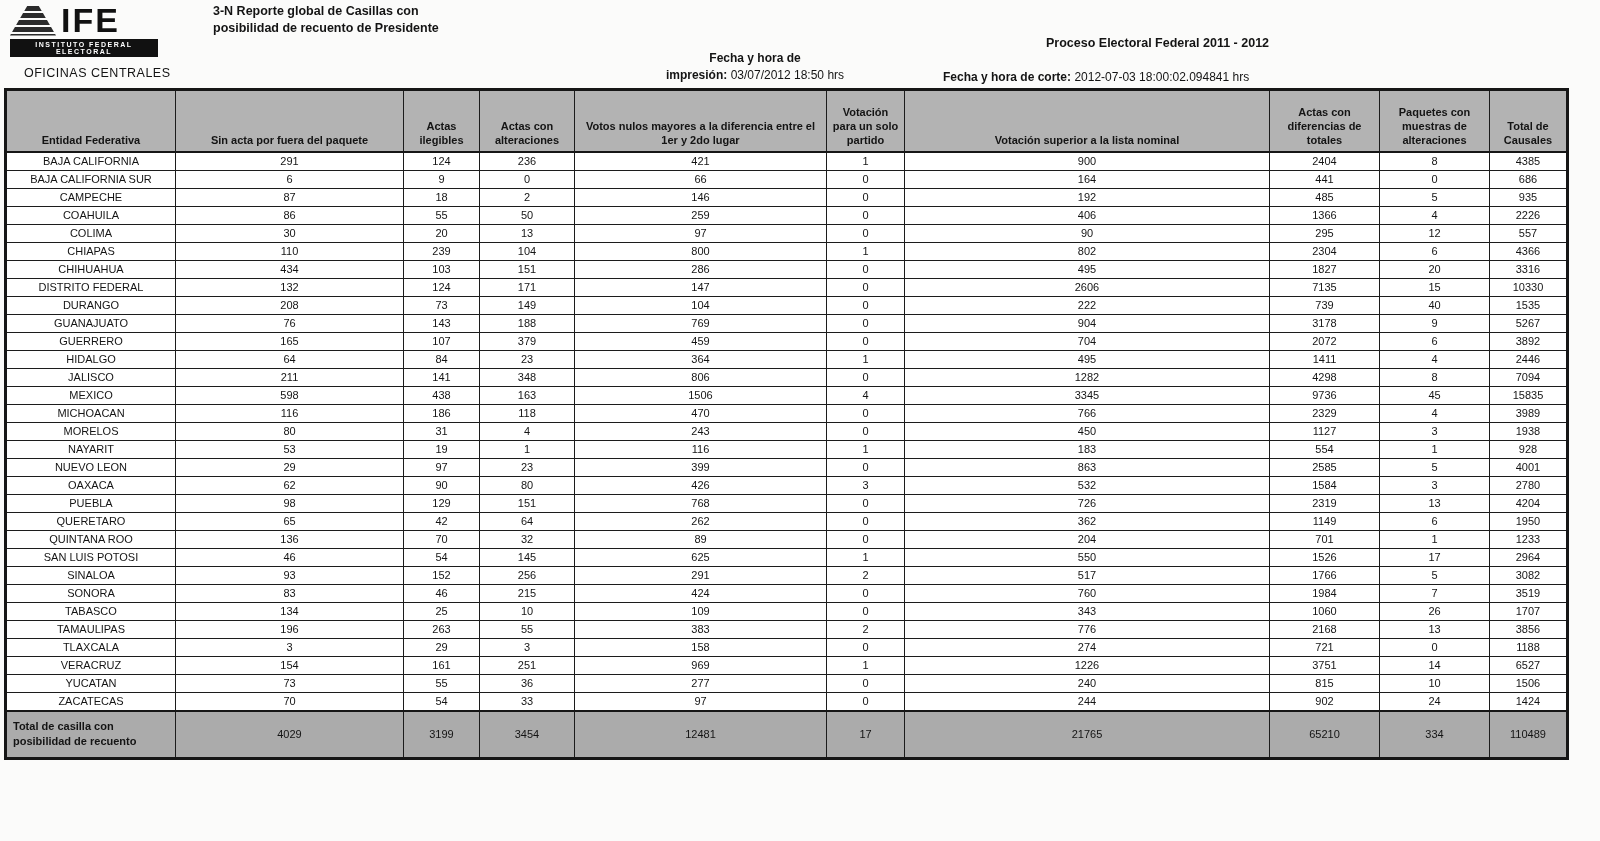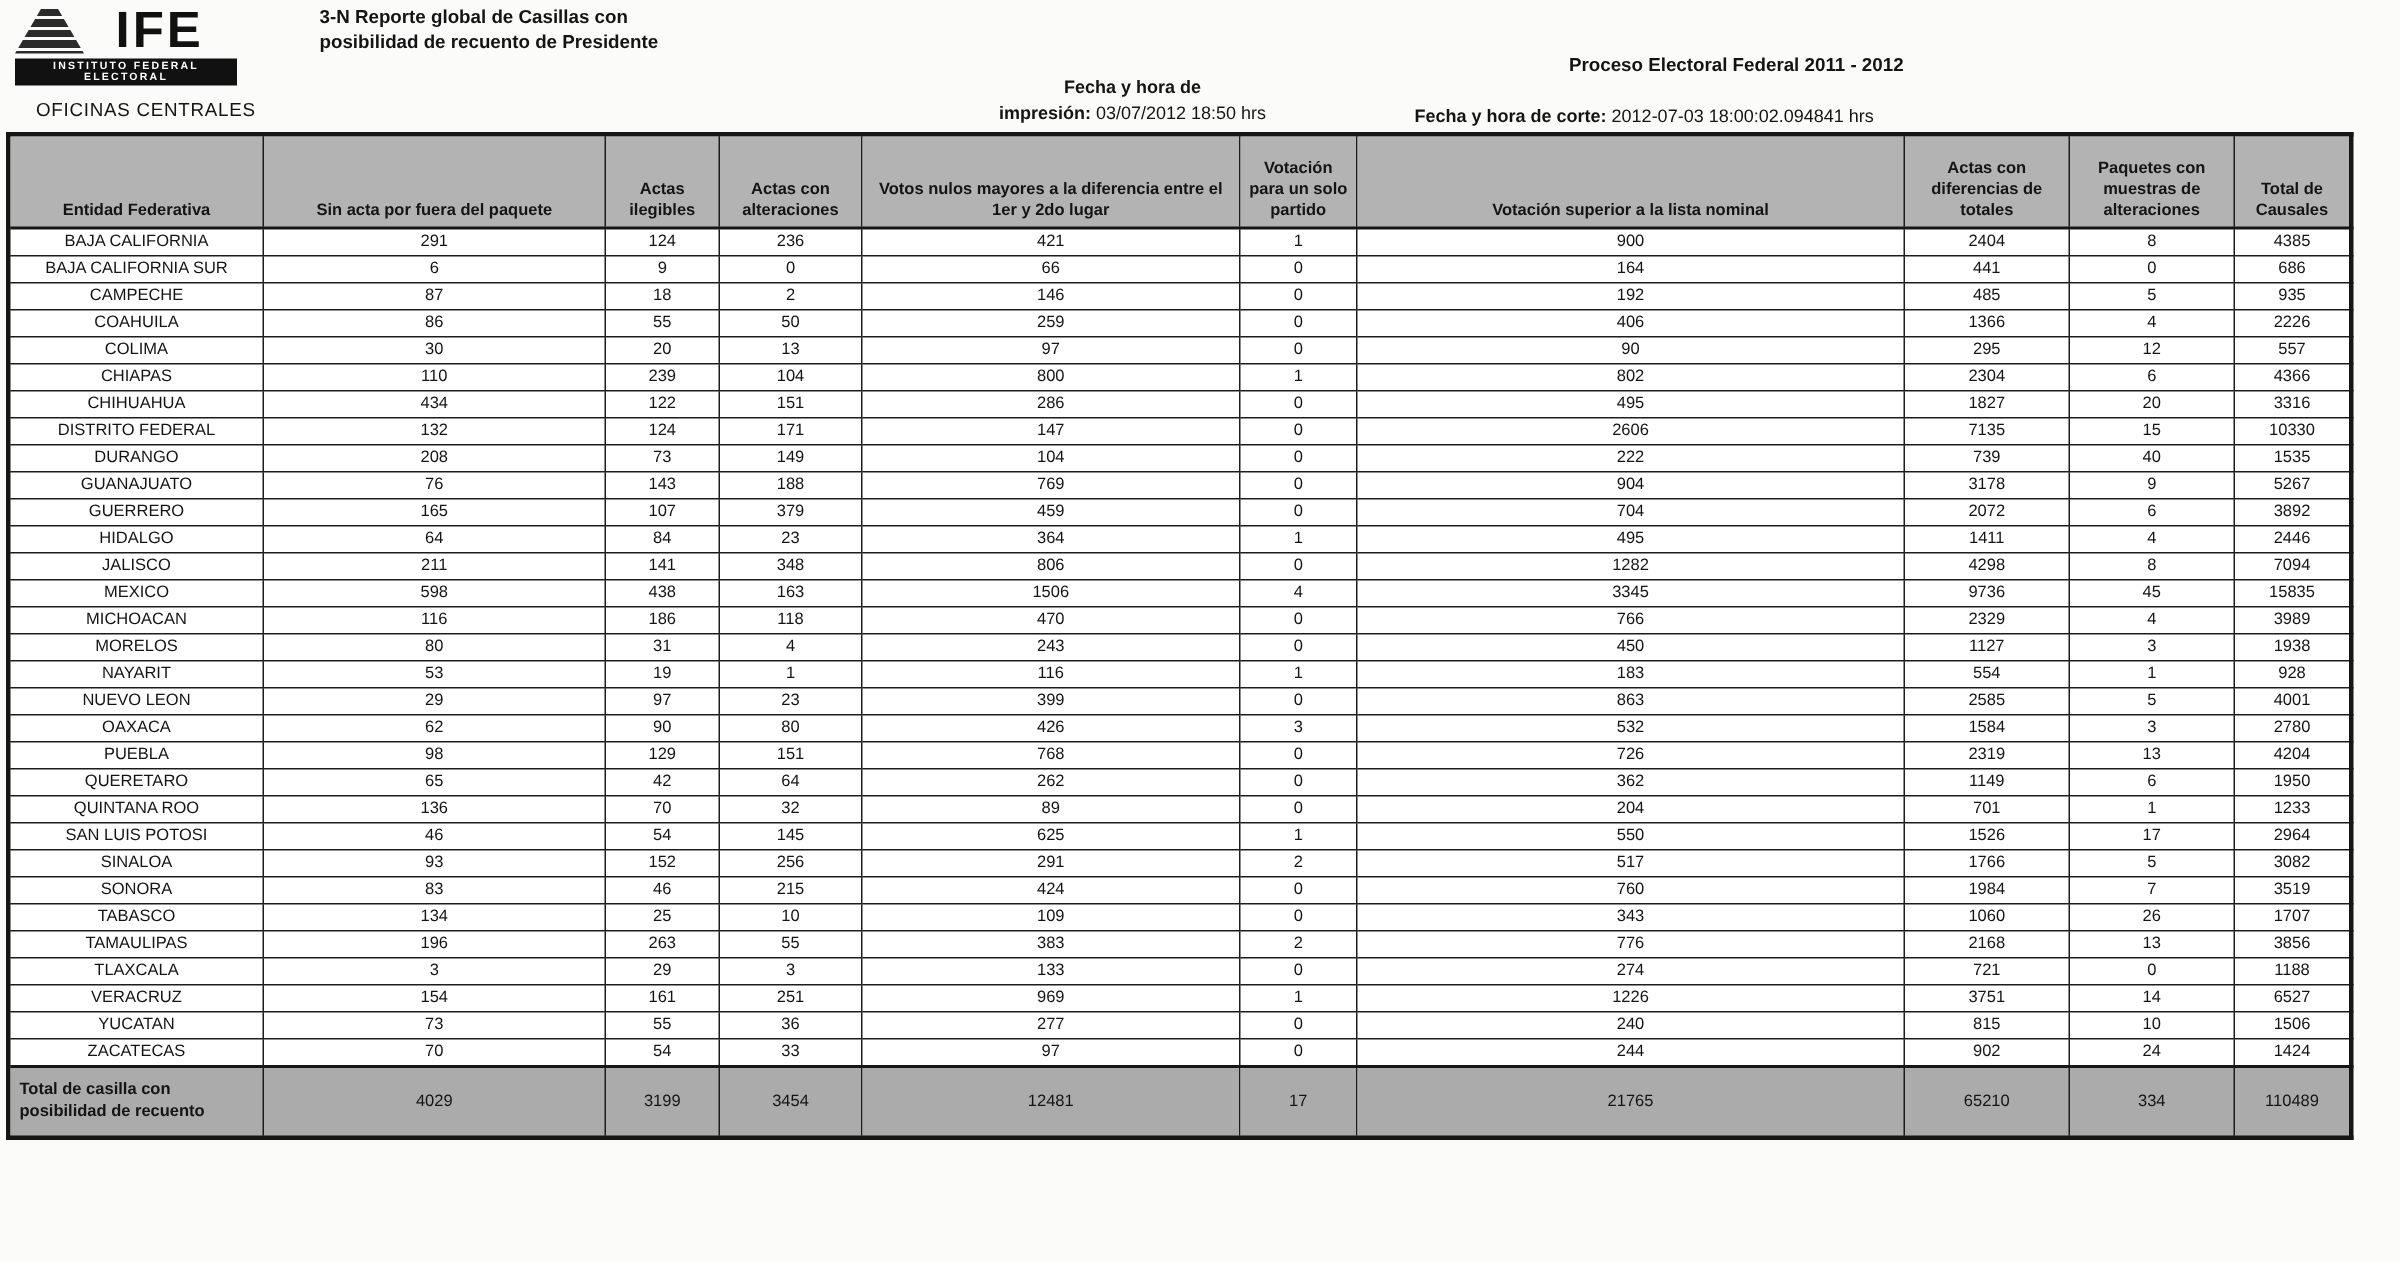--- a/index.html
+++ b/index.html
@@ -9,21 +9,21 @@
     font-family: "Liberation Sans", sans-serif;
     color: #141414;
     overflow: hidden;
   }
   .page { position: relative; width: 1600px; height: 841px; }
 
   
   .page-header { position: relative; height: 88px; }
 
   .logo { position: absolute; left: 10px; top: 5px; width: 150px; }
-  .logo-top { display: flex; align-items: flex-end; gap: 16px; }
+  .logo-top { display: flex; align-items: flex-end; }
   .logo-pyramid {
     width: 46px; height: 30px; margin-right: 5px;
     background: repeating-linear-gradient(to bottom, #2b2b2b 0 5px, #fbfbfa 5px 7px);
     clip-path: polygon(38% 0, 62% 0, 100% 100%, 0 100%);
   }
   .logo-acronym {
     font-size: 34px; font-weight: bold; letter-spacing: 2px;
     line-height: 0.9; color: #111;
   }
   .logo-bar {
@@ -235,21 +235,21 @@
           <td class="num-cell">800</td>
           <td class="num-cell">1</td>
           <td class="num-cell">802</td>
           <td class="num-cell">2304</td>
           <td class="num-cell">6</td>
           <td class="num-cell">4366</td>
         </tr>
         <tr class="data-row">
           <td class="state-cell">CHIHUAHUA</td>
           <td class="num-cell">434</td>
-          <td class="num-cell">122</td>
+          <td class="num-cell">103</td>
           <td class="num-cell">151</td>
           <td class="num-cell">286</td>
           <td class="num-cell">0</td>
           <td class="num-cell">495</td>
           <td class="num-cell">1827</td>
           <td class="num-cell">20</td>
           <td class="num-cell">3316</td>
         </tr>
         <tr class="data-row">
           <td class="state-cell">DISTRITO FEDERAL</td>
@@ -489,21 +489,21 @@
           <td class="num-cell">776</td>
           <td class="num-cell">2168</td>
           <td class="num-cell">13</td>
           <td class="num-cell">3856</td>
         </tr>
         <tr class="data-row">
           <td class="state-cell">TLAXCALA</td>
           <td class="num-cell">3</td>
           <td class="num-cell">29</td>
           <td class="num-cell">3</td>
-          <td class="num-cell">133</td>
+          <td class="num-cell">158</td>
           <td class="num-cell">0</td>
           <td class="num-cell">274</td>
           <td class="num-cell">721</td>
           <td class="num-cell">0</td>
           <td class="num-cell">1188</td>
         </tr>
         <tr class="data-row">
           <td class="state-cell">VERACRUZ</td>
           <td class="num-cell">154</td>
           <td class="num-cell">161</td>

